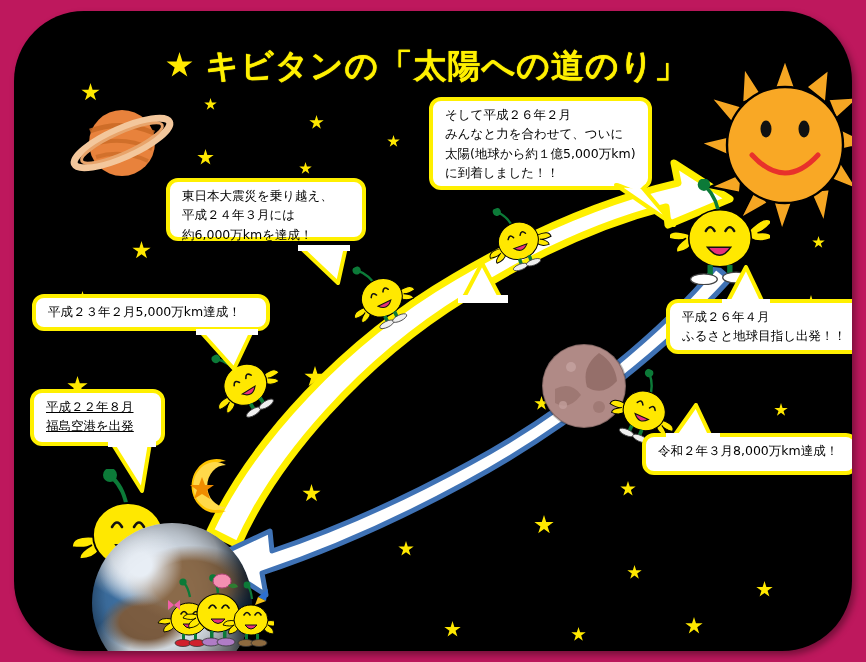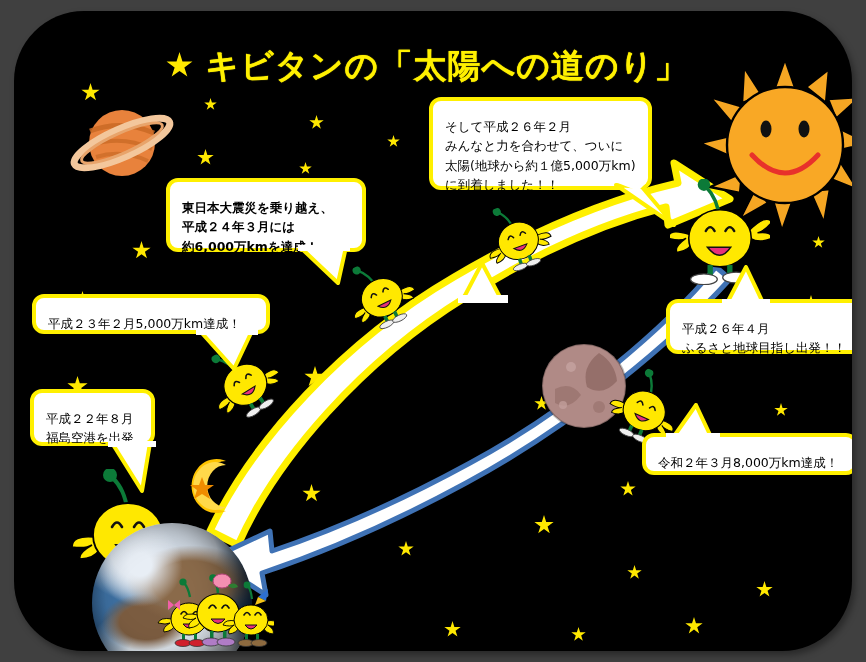--- a/index.html
+++ b/index.html
@@ -3,21 +3,21 @@
 <meta charset="utf-8">
 <title>キビタンの「太陽への道のり」</title>
 <style>
   html,body{margin:0;padding:0;background:#ffffff;}
   body{
     width:866px;height:662px;overflow:hidden;
     font-family:"DejaVu Sans","Liberation Sans",sans-serif;
   }
   #poster{
     position:relative;width:866px;height:662px;
-    background:#404040;
+    background:#be185d;
     box-sizing:border-box;
   }
   
   #space{
     position:absolute;left:14px;top:11px;width:838px;height:640px;
     background:#000000;
     border-radius:70px;
     box-shadow:3px 4px 7px rgba(0,0,0,.38);
     overflow:hidden;
   }
@@ -42,21 +42,21 @@
   }
   
   .balloon{
     position:absolute;
     background:#ffffff;
     border:4px solid #FFF000;
     border-radius:12px;
     color:#000000;
     font-size:12.5px;
     line-height:1.55;
-    padding:16px 12px;
+    padding:4px 12px;
     box-sizing:border-box;
     white-space:pre-line;
     font-family:"DejaVu Sans","Liberation Sans",sans-serif;
   }
   
   #arrows{position:absolute;left:0;top:0;width:838px;height:640px;}
   
   #sun{position:absolute;left:686px;top:48px;width:170px;height:172px;}
   
   .planet{position:absolute;}
@@ -323,21 +323,21 @@
 
     <div class="balloon" style="left:415px;top:86px;width:223px;height:93px;">そして平成２６年２月
 みんなと力を合わせて、ついに
 太陽(地球から約１億5,000万km)
 に到着しました！！</div>
     <svg style="position:absolute;left:598px;top:170px;" width="90" height="50">
       <path d="M4,4 L62,44 L30,6 Z" fill="#FFFFFF" stroke="#FFF000" stroke-width="4" stroke-linejoin="round"></path>
       <path d="M6,2 L34,2 L26,10 Z" fill="#FFFFFF"></path>
     </svg>
 
-    <div class="balloon" style="left:152px;top:167px;width:200px;height:74px;font-weight:bold;">東日本大震災を乗り越え、
+    <div class="balloon" style="left:152px;top:167px;width:200px;height:63px;">東日本大震災を乗り越え、
 平成２４年３月には
 約6,000万kmを達成！</div>
     <svg style="position:absolute;left:280px;top:232px;" width="70" height="46">
       <path d="M6,4 L44,40 L52,4 Z" fill="#FFFFFF" stroke="#FFF000" stroke-width="4" stroke-linejoin="round"></path>
       <path d="M4,2 L56,2 L56,8 L4,8 Z" fill="#FFFFFF"></path>
     </svg>
 
     <div class="balloon" style="left:18px;top:283px;width:238px;height:37px;">平成２３年２月5,000万km達成！</div>
     <svg style="position:absolute;left:180px;top:316px;" width="80" height="48">
       <path d="M6,4 L40,42 L58,4 Z" fill="#FFFFFF" stroke="#FFF000" stroke-width="4" stroke-linejoin="round"></path>
@@ -349,21 +349,21 @@
       <path d="M4,34 L54,34 L54,42 L4,42 Z" fill="#FFFFFF"></path>
     </svg>
 
     <div class="balloon" style="left:652px;top:288px;width:207px;height:55px;">平成２６年４月
 ふるさと地球目指し出発！！</div>
     <svg style="position:absolute;left:706px;top:254px;" width="54" height="44">
       <path d="M26,2 L44,40 L6,40 Z" fill="#FFFFFF" stroke="#FFF000" stroke-width="4" stroke-linejoin="round"></path>
       <path d="M2,34 L50,34 L50,42 L2,42 Z" fill="#FFFFFF"></path>
     </svg>
 
-    <div class="balloon" style="left:16px;top:378px;width:125px;height:57px;">平成２２年８月
+    <div class="balloon" style="left:16px;top:378px;width:135px;height:57px;text-decoration:underline;">平成２２年８月
 福島空港を出発</div>
     <svg style="position:absolute;left:92px;top:428px;" width="70" height="58">
       <path d="M6,4 L36,52 L44,4 Z" fill="#FFFFFF" stroke="#FFF000" stroke-width="4" stroke-linejoin="round"></path>
       <path d="M2,2 L50,2 L50,8 L2,8 Z" fill="#FFFFFF"></path>
     </svg>
 
     <div class="balloon" style="left:628px;top:422px;width:216px;height:42px;">令和２年３月8,000万km達成！</div>
     <svg style="position:absolute;left:648px;top:392px;" width="64" height="40">
       <path d="M34,2 L50,36 L10,36 Z" fill="#FFFFFF" stroke="#FFF000" stroke-width="4" stroke-linejoin="round"></path>
       <path d="M4,30 L58,30 L58,38 L4,38 Z" fill="#FFFFFF"></path>

